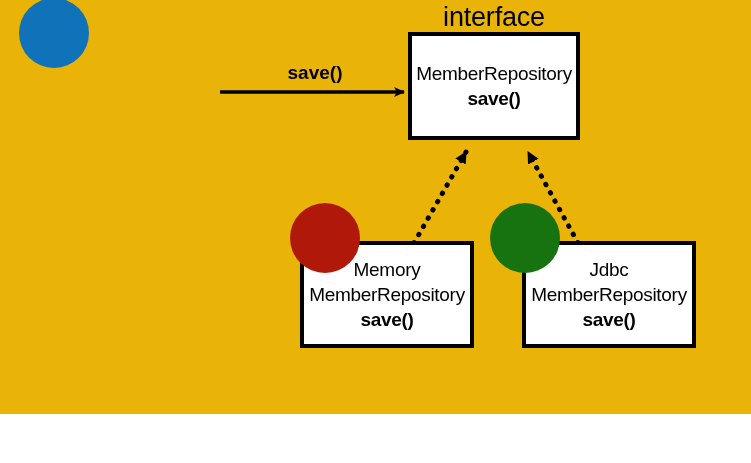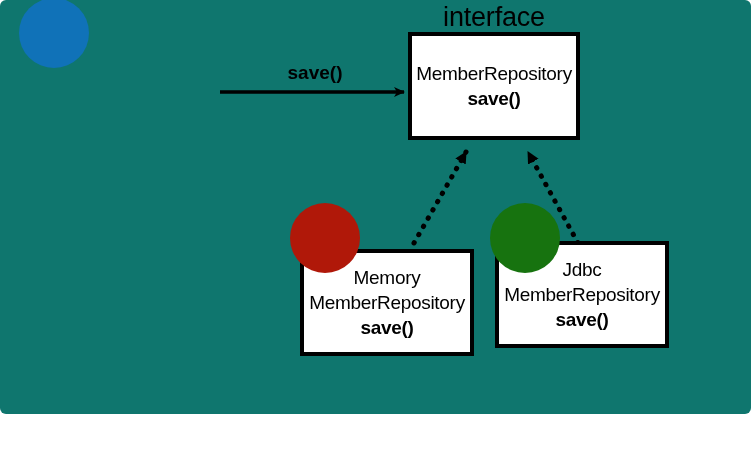--- a/index.html
+++ b/index.html
@@ -8,23 +8,22 @@
     background: #ffffff;
   }
   body {
     font-family: "Liberation Sans", sans-serif;
     -webkit-font-smoothing: antialiased;
   }
   #canvas {
     position: relative;
     width: 751px;
     height: 414px;
-    background: #0f766e;
+    background: #eab308;
     overflow: hidden;
-    border-radius: 6px;
   }
   .svg-layer {
     position: absolute;
     left: 0;
     top: 0;
     width: 751px;
     height: 463px;
   }
   .node-box {
     position: absolute;
@@ -73,22 +72,22 @@
     font-size: 19px;
     line-height: 22px;
     font-weight: bold;
     white-space: nowrap;
     text-align: center;
   }
 
   
   #box-member-service   { left: 45px;  top: 35px;  width: 175px; height: 105px; }
   #box-member-repo      { left: 408px; top: 32px;  width: 172px; height: 108px; }
-  #box-memory-repo      { left: 300px; top: 249px; width: 174px; height: 107px; }
-  #box-jdbc-repo        { left: 495px; top: 241px; width: 174px; height: 107px; align-items: center; }
+  #box-memory-repo      { left: 300px; top: 241px; width: 174px; height: 107px; }
+  #box-jdbc-repo        { left: 522px; top: 241px; width: 174px; height: 107px; align-items: center; }
 
   #blob-blue  { left: 19px;  top: -2px;  width: 70px; height: 70px; }
   #blob-red   { left: 290px; top: 203px; width: 70px; height: 70px; }
   #blob-green { left: 490px; top: 203px; width: 70px; height: 70px; }
 
   #label-interface { left: 408px; top: 2px; width: 172px; }
   #label-save-call { left: 250px; top: 62px; width: 130px; }
 </style>
 </head>
 <body>

